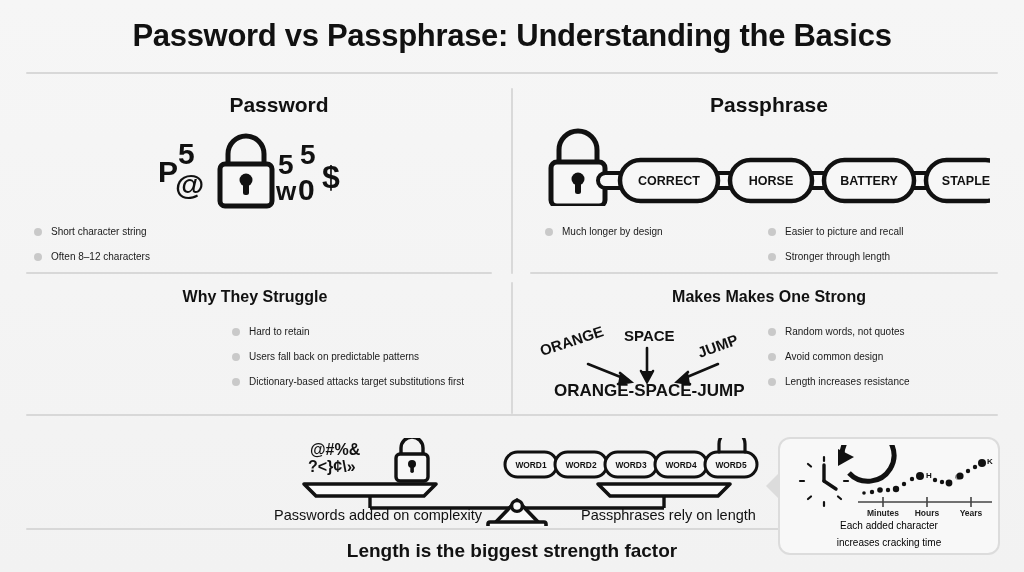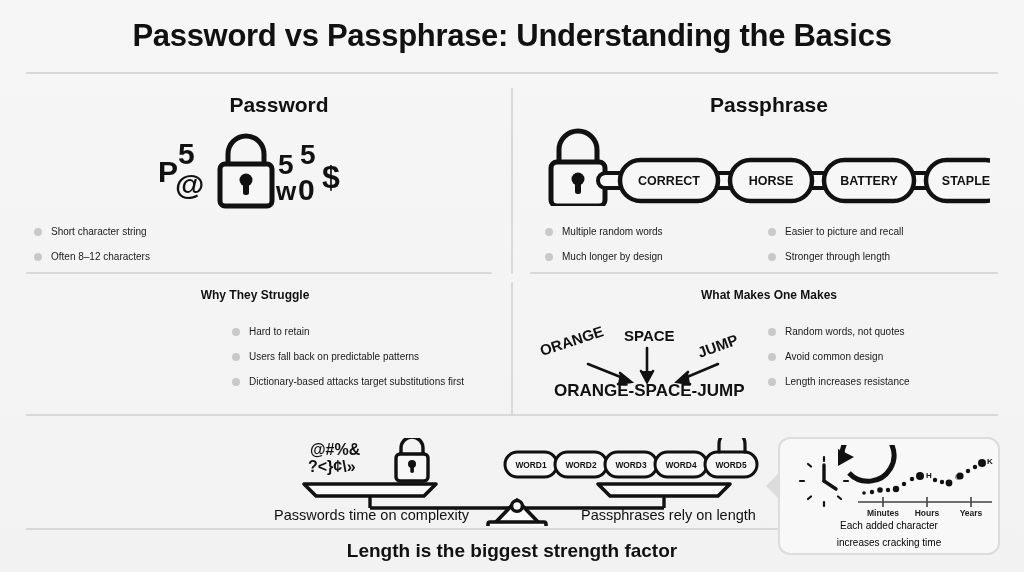--- a/index.html
+++ b/index.html
@@ -26,21 +26,21 @@
 
   
   .hdiv { position: absolute; height: 2px; background: #d8d8d8; border-radius: 1px; }
   .vdiv { position: absolute; width: 2px; background: #d9d9d9; border-radius: 1px; }
 
   
   .sec-head {
     position: absolute; text-align: center;
     font-size: 21px; font-weight: bold; color: #111;
   }
-  .sec-head.small { font-size: 12px; }
+  .sec-head.small { font-size: 16px; }
 
   
   .bullets { position: absolute; }
   .bullet { display: flex; align-items: flex-start; margin-bottom: 6px; }
   .bullet .dot {
     width: 8px; height: 8px; border-radius: 50%;
     background: #c9c9c9; flex: 0 0 8px; margin-top: 6px; margin-right: 9px;
   }
   .bullet .btext { font-size: 10px; line-height: 19px; color: #1a1a1a; }
 
@@ -155,24 +155,20 @@
         <text x="231" y="61">HORSE</text>
         <text x="329" y="61">BATTERY</text>
         <text x="426" y="61">STAPLE</text>
       </g>
     </svg>
   </div>
 
   <div class="bullets" style="left:545px; top:222px; width:215px;">
     <div class="bullet">
       <span class="dot"></span>
-      <span class="btext">Multiple random words</span>
-    </div>
-    <div class="bullet">
-      <span class="dot"></span>
       <span class="btext">Much longer by design</span>
     </div>
   </div>
 
   <div class="bullets" style="left:768px; top:222px; width:240px;">
     <div class="bullet">
       <span class="dot"></span>
       <span class="btext">Easier to picture and recall</span>
     </div>
     <div class="bullet">
@@ -192,21 +188,21 @@
     <div class="bullet">
       <span class="dot"></span>
       <span class="btext">Users fall back on predictable patterns</span>
     </div>
     <div class="bullet">
       <span class="dot"></span>
       <span class="btext" style="max-width:240px; display:inline-block;">Dictionary-based attacks target substitutions first</span>
     </div>
   </div>
 
-  <div class="sec-head small" style="left:514px; top:288px; width:510px;">What Makes One Makes</div>
+  <div class="sec-head small" style="left:514px; top:288px; width:510px;">Makes Makes One Strong</div>
 
   <div class="art" style="left:532px; top:316px;">
     <svg width="235" height="86" viewBox="0 0 235 86" xmlns="http://www.w3.org/2000/svg">
       <g fill="#111" font-family="Liberation Sans, sans-serif" font-weight="bold" font-size="15">
         <text x="10" y="40" transform="rotate(-18 10 40)">ORANGE</text>
         <text x="92" y="25">SPACE</text>
         <text x="168" y="42" transform="rotate(-20 168 42)">JUMP</text>
         <text x="22" y="80" font-size="17">ORANGE-SPACE-JUMP</text>
       </g>
       <g stroke="#111" stroke-width="2.6" fill="none" stroke-linecap="round">
@@ -288,21 +284,21 @@
       </g>
 
       <g fill="#fafafa" stroke="#111" stroke-width="3.6" stroke-linejoin="round">
         <path d="M217 62 L194 86 H240 Z"></path>
         <rect x="188" y="84" width="58" height="6" rx="2"></rect>
       </g>
       <circle cx="217" cy="68" r="5.4" fill="#fafafa" stroke="#111" stroke-width="3.4"></circle>
     </svg>
   </div>
 
-  <div class="scale-label" style="left:274px; top:507px;">Passwords time on complexity</div>
+  <div class="scale-label" style="left:274px; top:507px;">Passwords added on complexity</div>
   <div class="scale-label" style="left:581px; top:507px;">Passphrases rely on length</div>
 
   <div class="bottom-caption" style="left:0px; top:540px;">Length is the biggest strength factor</div>
 
   <div class="callout-tail" style="left:766px; top:473px;"></div>
   <div class="callout" style="left:778px; top:437px; width:222px; height:118px;">
     <div class="art" style="left:8px; top:6px;">
       <svg width="206" height="72" viewBox="0 0 206 72" xmlns="http://www.w3.org/2000/svg">
 
         <g fill="none" stroke="#111" stroke-width="5">

